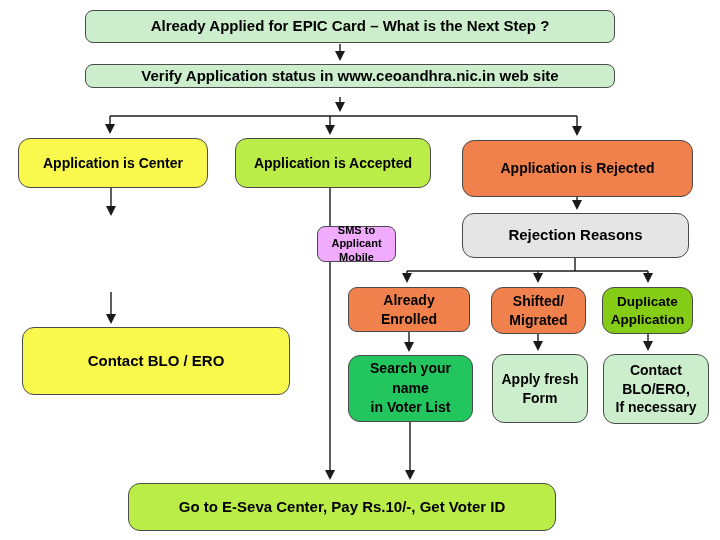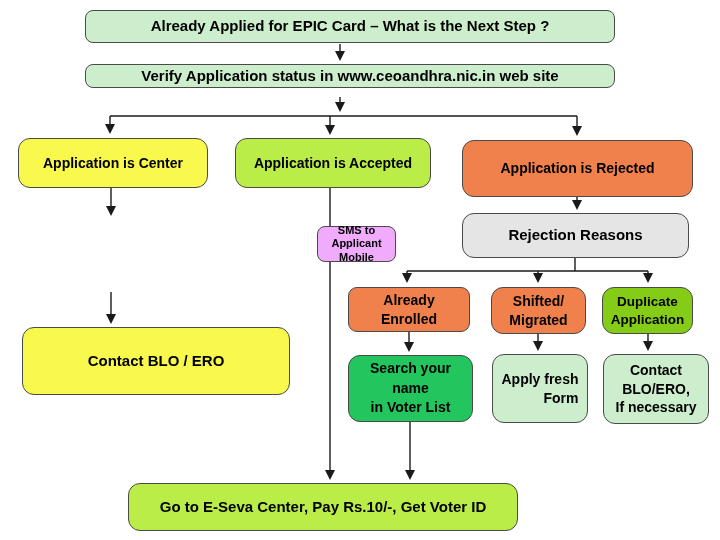--- a/index.html
+++ b/index.html
@@ -88,22 +88,22 @@
   <div class="node" style="left: 491px; top: 287px; width: 95px; height: 47px; font-size: 14px; line-height: 1.3; background: rgb(240, 129, 77);">Shifted/
 Migrated</div>
 
   <div class="node" style="left: 602px; top: 287px; width: 91px; height: 47px; font-size: 13.5px; line-height: 1.3; background: #84cc16;">Duplicate
 Application</div>
 
   <div class="node" style="left: 348px; top: 355px; width: 125px; height: 67px; font-size: 14px; line-height: 1.4; background: #22c55e;">Search your
 name
 in Voter List</div>
 
-  <div class="node" style="left: 492px; top: 354px; width: 96px; height: 69px; font-size: 14px; line-height: 1.35; background: rgb(204, 238, 204); text-align: right;">Apply fresh
+  <div class="node" style="left: 492px; top: 354px; width: 96px; height: 69px; font-size: 14px; line-height: 1.35; background: rgb(204, 238, 204);">Apply fresh
 Form</div>
 
   <div class="node" style="left: 603px; top: 354px; width: 106px; height: 70px; font-size: 14px; line-height: 1.35; background: rgb(204, 238, 204);">Contact
 BLO/ERO,
 If necessary</div>
 
-  <div class="node" style="left: 128px; top: 483px; width: 390px; height: 48px; font-size: 15px; background: rgb(187, 237, 73);">Go to E-Seva Center, Pay Rs.10/-, Get Voter ID</div>
+  <div class="node" style="left: 128px; top: 483px; width: 428px; height: 48px; font-size: 15px; background: rgb(187, 237, 73);">Go to E-Seva Center, Pay Rs.10/-, Get Voter ID</div>
 
 </div>
 
 </body></html>

